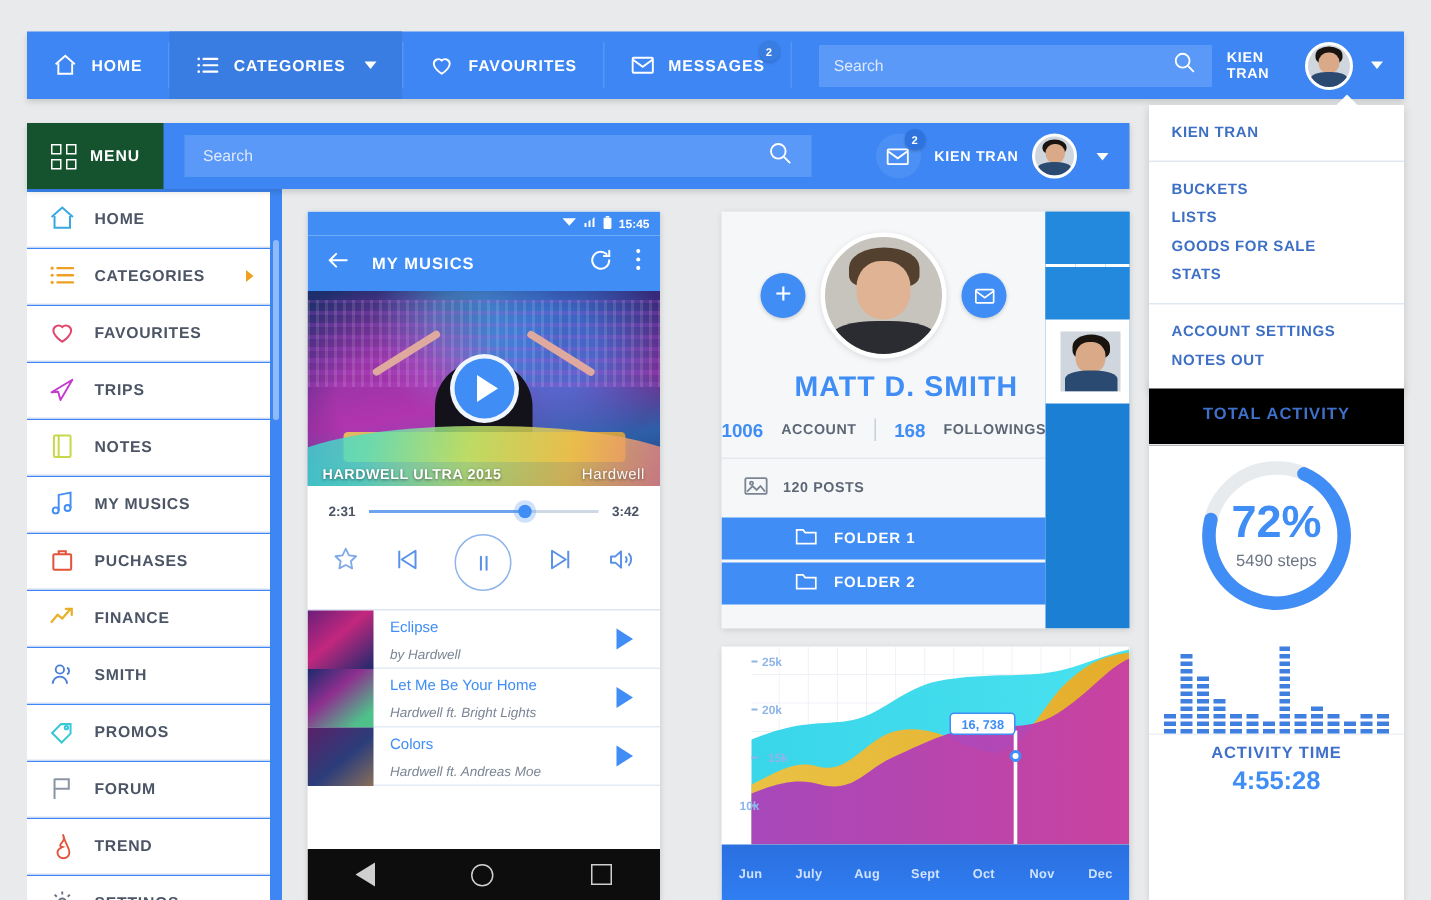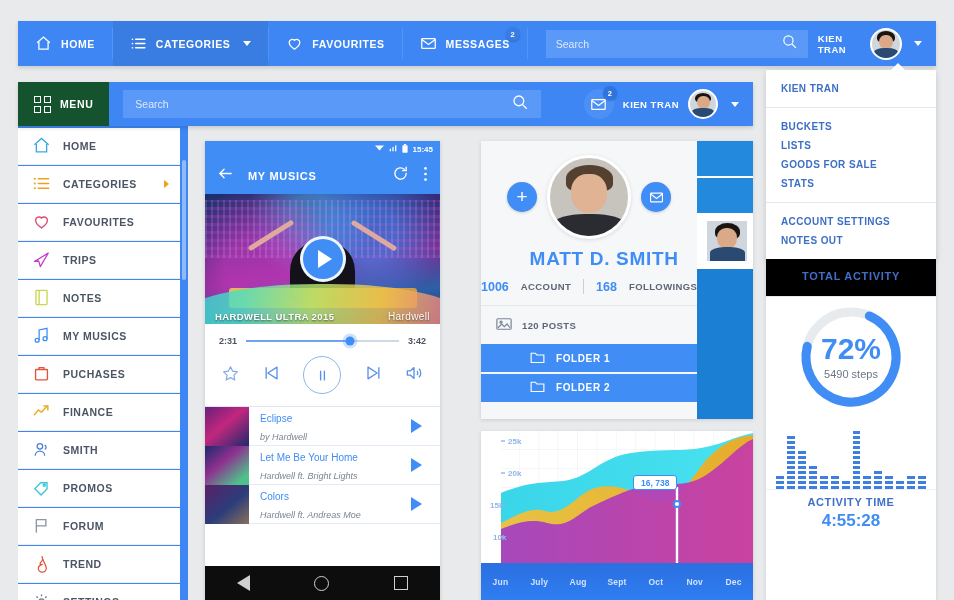--- a/index.html
+++ b/index.html
@@ -876,21 +876,21 @@
       <path d="M20 92 C40 82,50 76,64 80 C86 86,96 60,118 56 C142 52,154 64,176 70 C196 76,206 52,226 28 C246 8,258 6,272 4 L272 132 L20 132 Z" fill="url(#gYe)" opacity=".95"></path>
       <path d="M20 98 C40 90,52 88,66 92 C88 98,96 82,114 74 C140 62,152 56,172 54 C196 52,208 56,228 42 C248 28,258 14,272 8 L272 132 L20 132 Z" fill="url(#gMa)" opacity=".93"></path>
       <line x1="20" y1="10" x2="24" y2="10" stroke="#8fb5e8" stroke-width="1.4"></line>
       <line x1="20" y1="42" x2="24" y2="42" stroke="#8fb5e8" stroke-width="1.4"></line>
       <line x1="20" y1="74" x2="24" y2="74" stroke="#8fb5e8" stroke-width="1.4"></line>
       <line x1="20" y1="106" x2="24" y2="106" stroke="#8fb5e8" stroke-width="1.4"></line>
       <line x1="196" y1="56" x2="196" y2="132" stroke="#ffffff" stroke-width="2.4"></line>
     </svg>
     <span class="ylab" style="left:27px;top:6px">25k</span>
     <span class="ylab" style="left:27px;top:38px">20k</span>
-    <span class="ylab" style="left:9px;top:70px">15k</span>
+    <span class="ylab" style="left:31px;top:70px">15k</span>
     <span class="ylab" style="left:12px;top:102px">10k</span>
   </div>
   <div class="chart-tip">16, 738</div>
   <div class="chart-dot"></div>
   <div class="chart-xaxis">
     <span>Jun</span>
     <span>July</span>
     <span>Aug</span>
     <span>Sept</span>
     <span>Oct</span>

